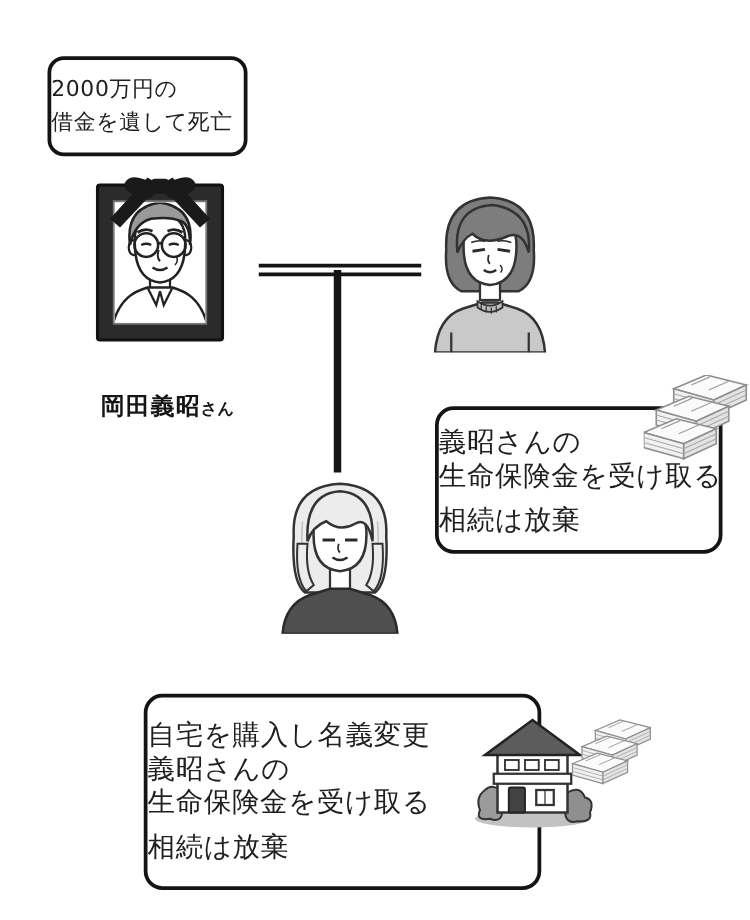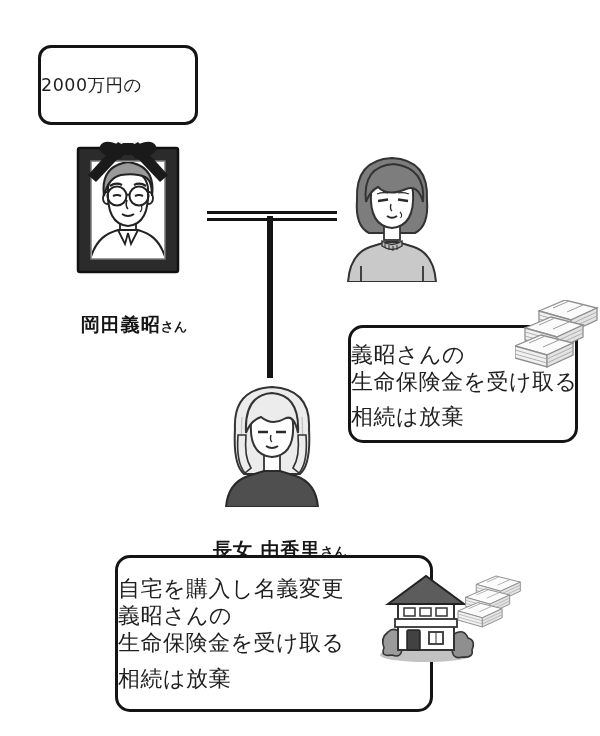--- a/index.html
+++ b/index.html
@@ -41,20 +41,21 @@
       <path d="M0,15 L32,24 M0,19 L32,28 M32,24 L58,12 M32,28 L58,16" stroke="#a8a8a8" stroke-width="0.9" fill="none"></path>
       <path d="M29,1.5 L14,8 M44,5 L28,12" stroke="#9c9c9c" stroke-width="1" fill="none"></path>
     </g>
   </defs>
 </svg>
 
 <div id="stage">
 
   <div class="abs note-box" id="top-note">
     <p>2000万円の</p>
+    <p>借金を遺して死亡</p>
   </div>
 
   <div class="abs" style="left:62px;top:134px;width:132px;height:148px;">
     <svg viewBox="0 0 132 148" width="132" height="148">
       <rect x="16" y="14" width="100" height="124" rx="2" fill="#2b2b2b" stroke="#111" stroke-width="2.5"></rect>
       <rect x="29" y="27" width="74" height="98" fill="#ffffff" stroke="#7a7a7a" stroke-width="1.5"></rect>
       <clipPath id="pclip">
           <rect x="30" y="28" width="72" height="96"></rect>
         </clipPath>
       <g clip-path="url(#pclip)">
@@ -133,23 +134,20 @@
       <path d="M28,56 Q26,18 54,16 Q82,18 80,56 Q76,36 66,42 Q54,49 43,40 Q32,44 28,56 Z" fill="#ececec" stroke="#333" stroke-width="2"></path>
       <path d="M20,58 Q18,86 27,96 L33,91 Q26,80 28,58 Z" fill="#ececec" stroke="#333" stroke-width="1.6"></path>
       <path d="M88,58 Q90,86 81,96 L75,91 Q82,80 80,58 Z" fill="#ececec" stroke="#333" stroke-width="1.6"></path>
       <path d="M40,55 l10,0 M58,55 l10,0" stroke="#2a2a2a" stroke-width="2.4"></path>
       <path d="M53,58 q-1.5,5 1,7" fill="none" stroke="#2a2a2a" stroke-width="1.4"></path>
       <path d="M48,69 q6,4 12,0" fill="none" stroke="#2a2a2a" stroke-width="2"></path>
       <path d="M8,130 Q10,106 30,99 L46,94 L62,94 L78,99 Q98,106 100,130 Z" fill="#4f4f4f" stroke="#2a2a2a" stroke-width="2"></path>
     </svg>
   </div>
 
-  <div class="abs name-label" style="left:190px;top:511px;width:180px;">
-    <span>長女 由香里</span><span class="hono">さん</span>
-  </div>
 
   <div class="abs note-box" id="daughter-note">
     <p>自宅を購入し名義変更</p>
     <p>義昭さんの</p>
     <p>生命保険金を受け取る</p>
     <p class="gap-line">相続は放棄</p>
   </div>
 
   <div class="abs" style="left:376px;top:566px;width:145px;height:100px;">
     <svg viewBox="0 0 145 100" width="145" height="100">

